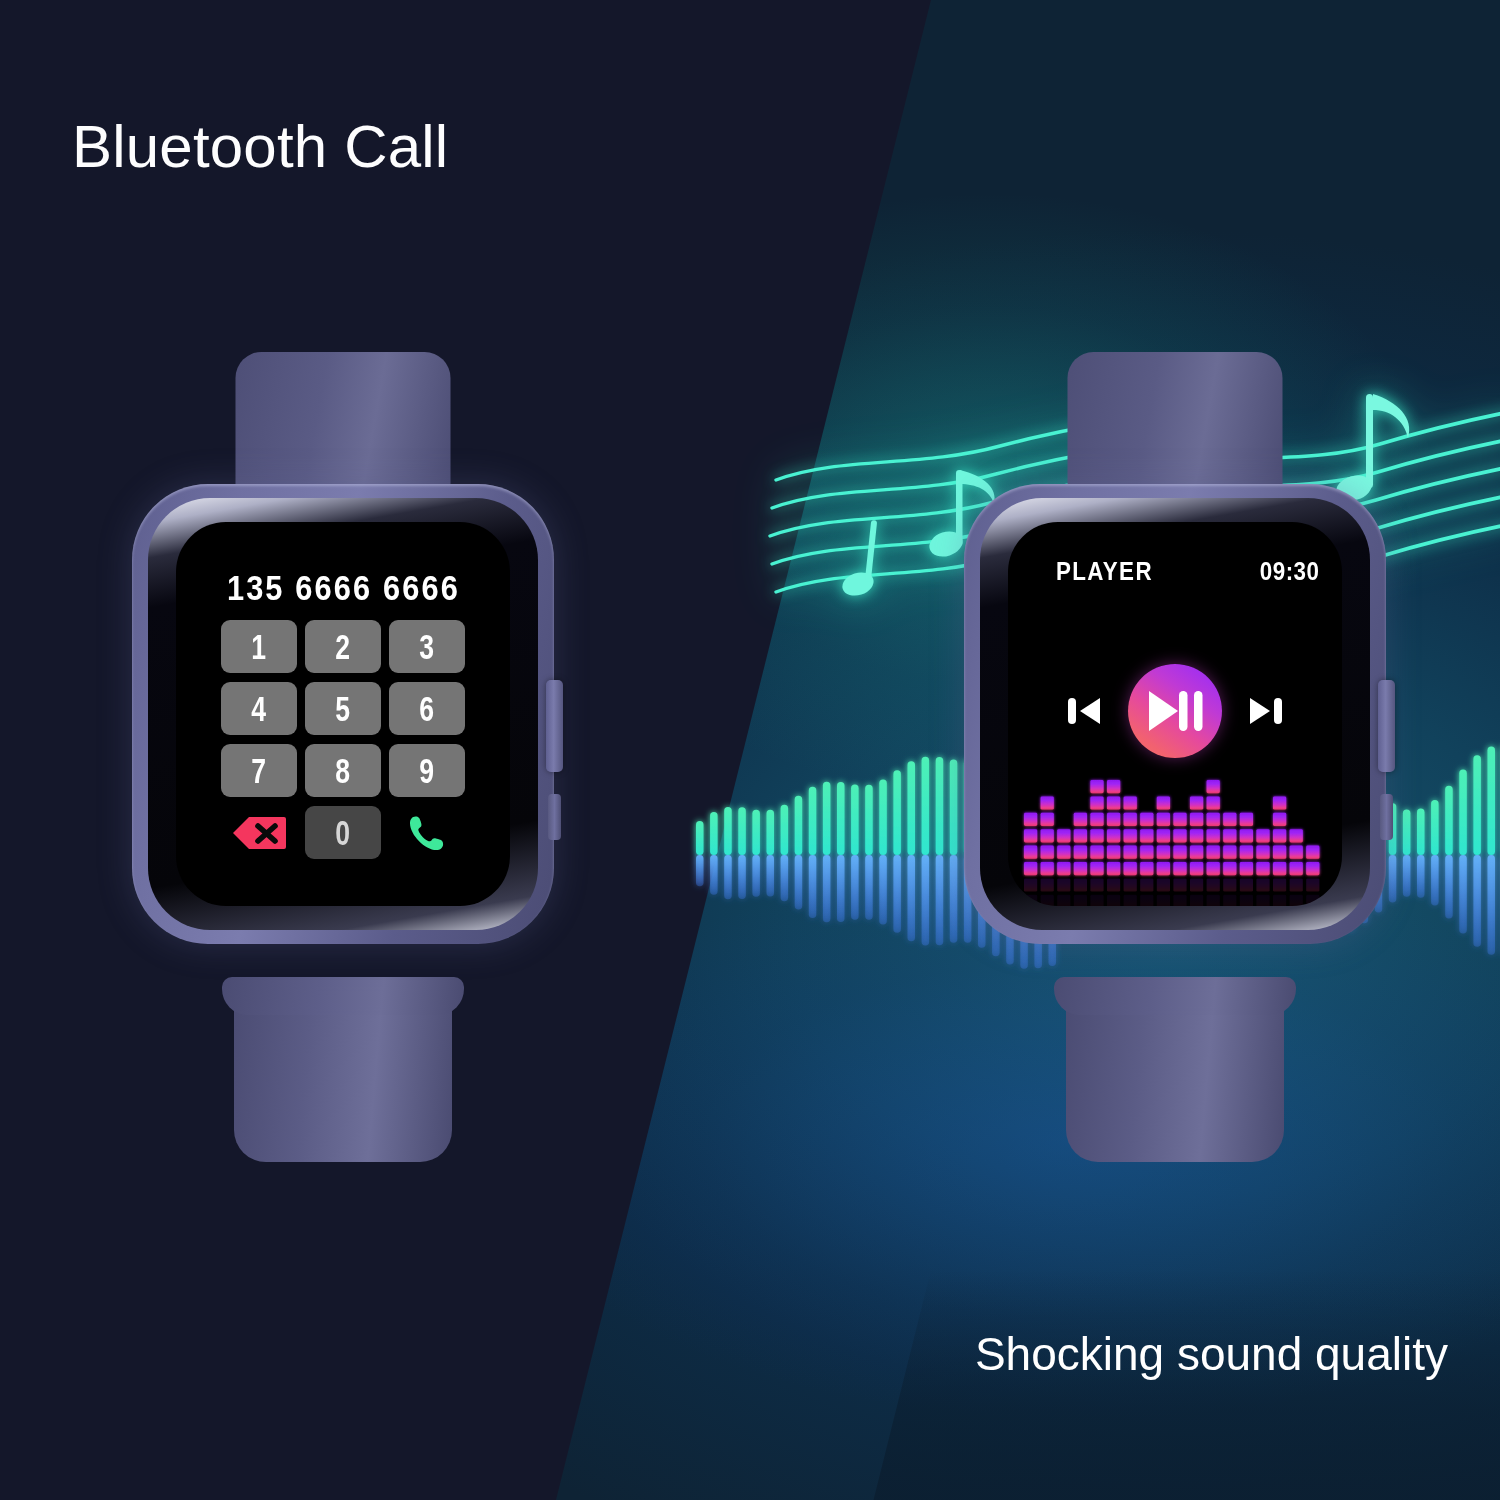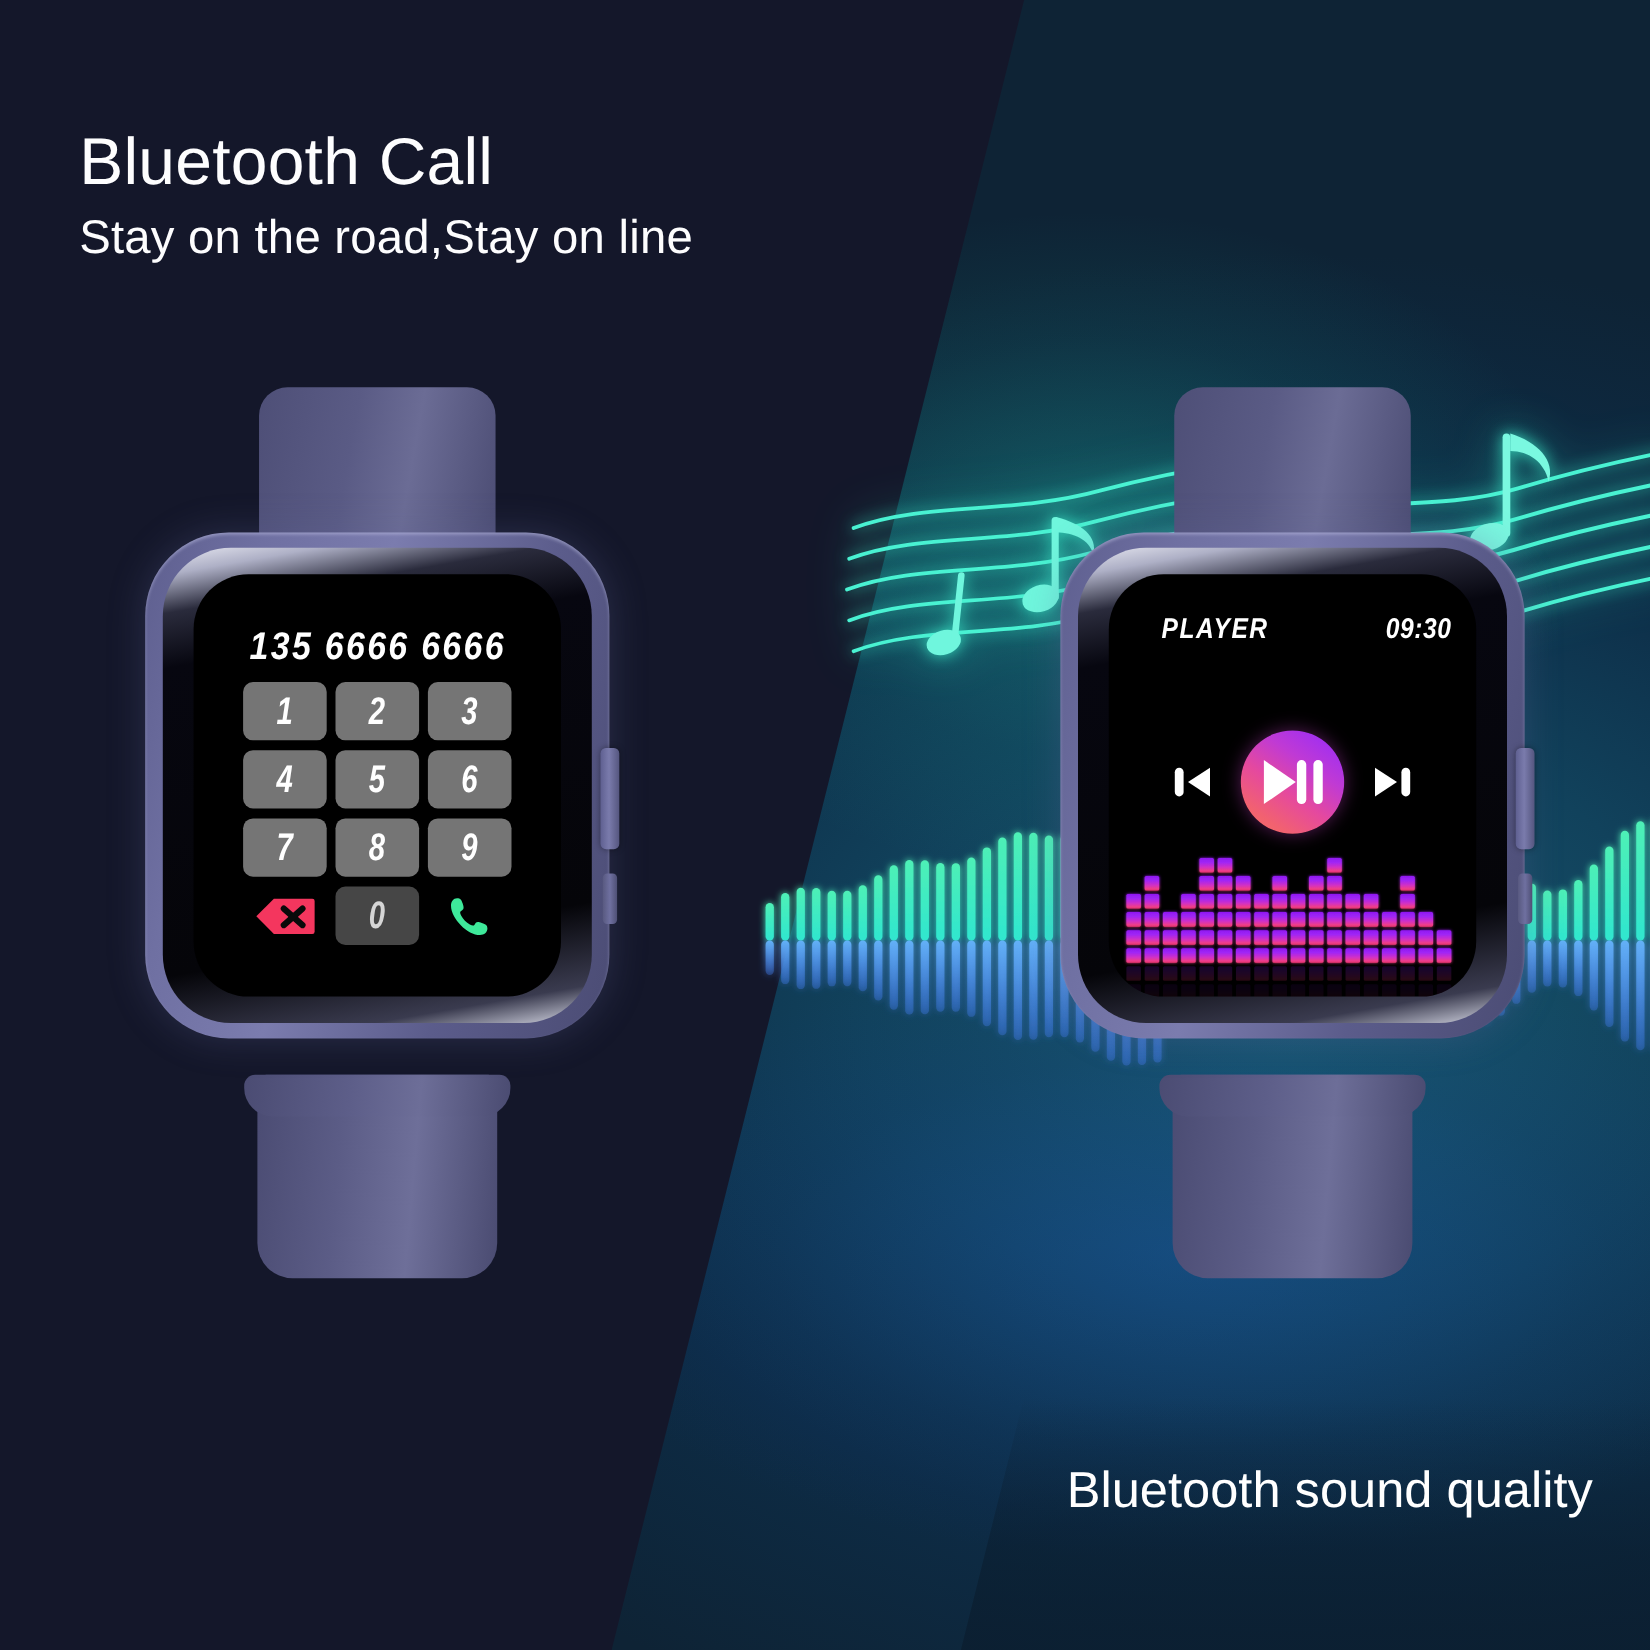--- a/index.html
+++ b/index.html
@@ -101,21 +101,20 @@
   .case-inner {
     position:absolute; left:16px; top:14px; right:16px; bottom:14px;
     border-radius:62px;
     background:linear-gradient(170deg, #e8e9f2 0%, #aeb0c6 5%, #2a2b3c 12%, #070710 22%, #050509 78%, #3a3b4f 93%, #d8dae7 100%);
   }
   .screen {
     position:absolute; left:28px; top:24px; right:28px; bottom:24px;
     border-radius:50px;
     background:#000000;
     overflow:hidden;
-    font-style:italic;
   }
   .crown {
     position:absolute; right:-9px; top:196px; width:17px; height:92px;
     border-radius:5px;
     background:linear-gradient(to right, #5f6091, #7a7bac 45%, #55567f);
     box-shadow:0 0 6px rgba(0,0,0,0.4);
   }
   .crown-s {
     position:absolute; right:-7px; top:310px; width:13px; height:46px;
     border-radius:4px;
@@ -603,20 +602,19 @@
             </div>
           </div>
 
         </div>
       </div>
     </div>
   </div>
 
   <div class="headline-tl">
     <div class="h1">Bluetooth Call</div>
-    <div class="h2">Stay on the road,Stay on line</div>
   </div>
 
   <div class="headline-br">
-    <div class="h1">Bluetooth sound quality</div>
+    <div class="h1">Shocking sound quality</div>
   </div>
 
 </div>
 
 </body></html>

